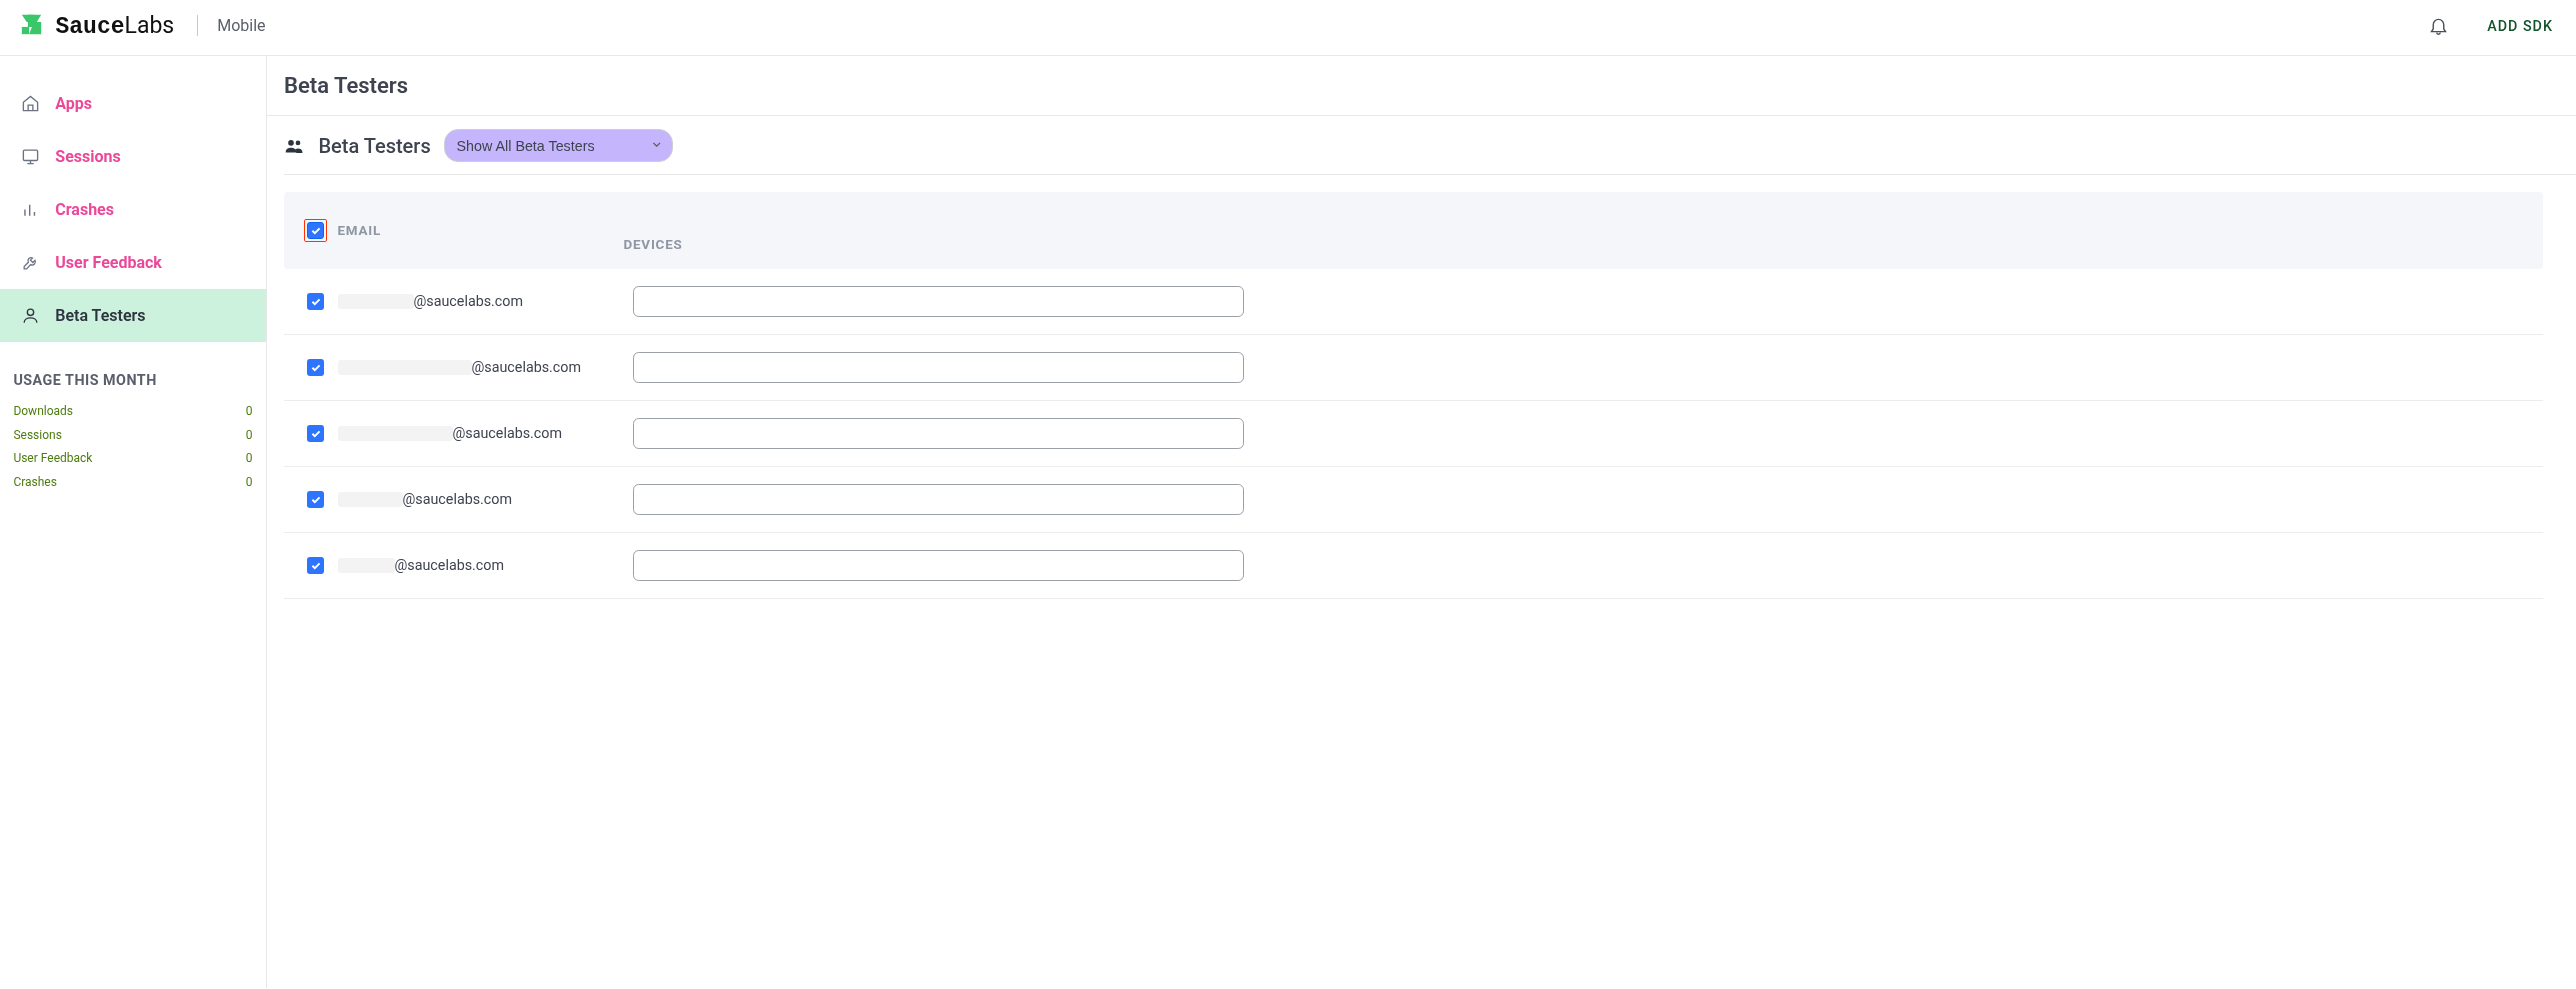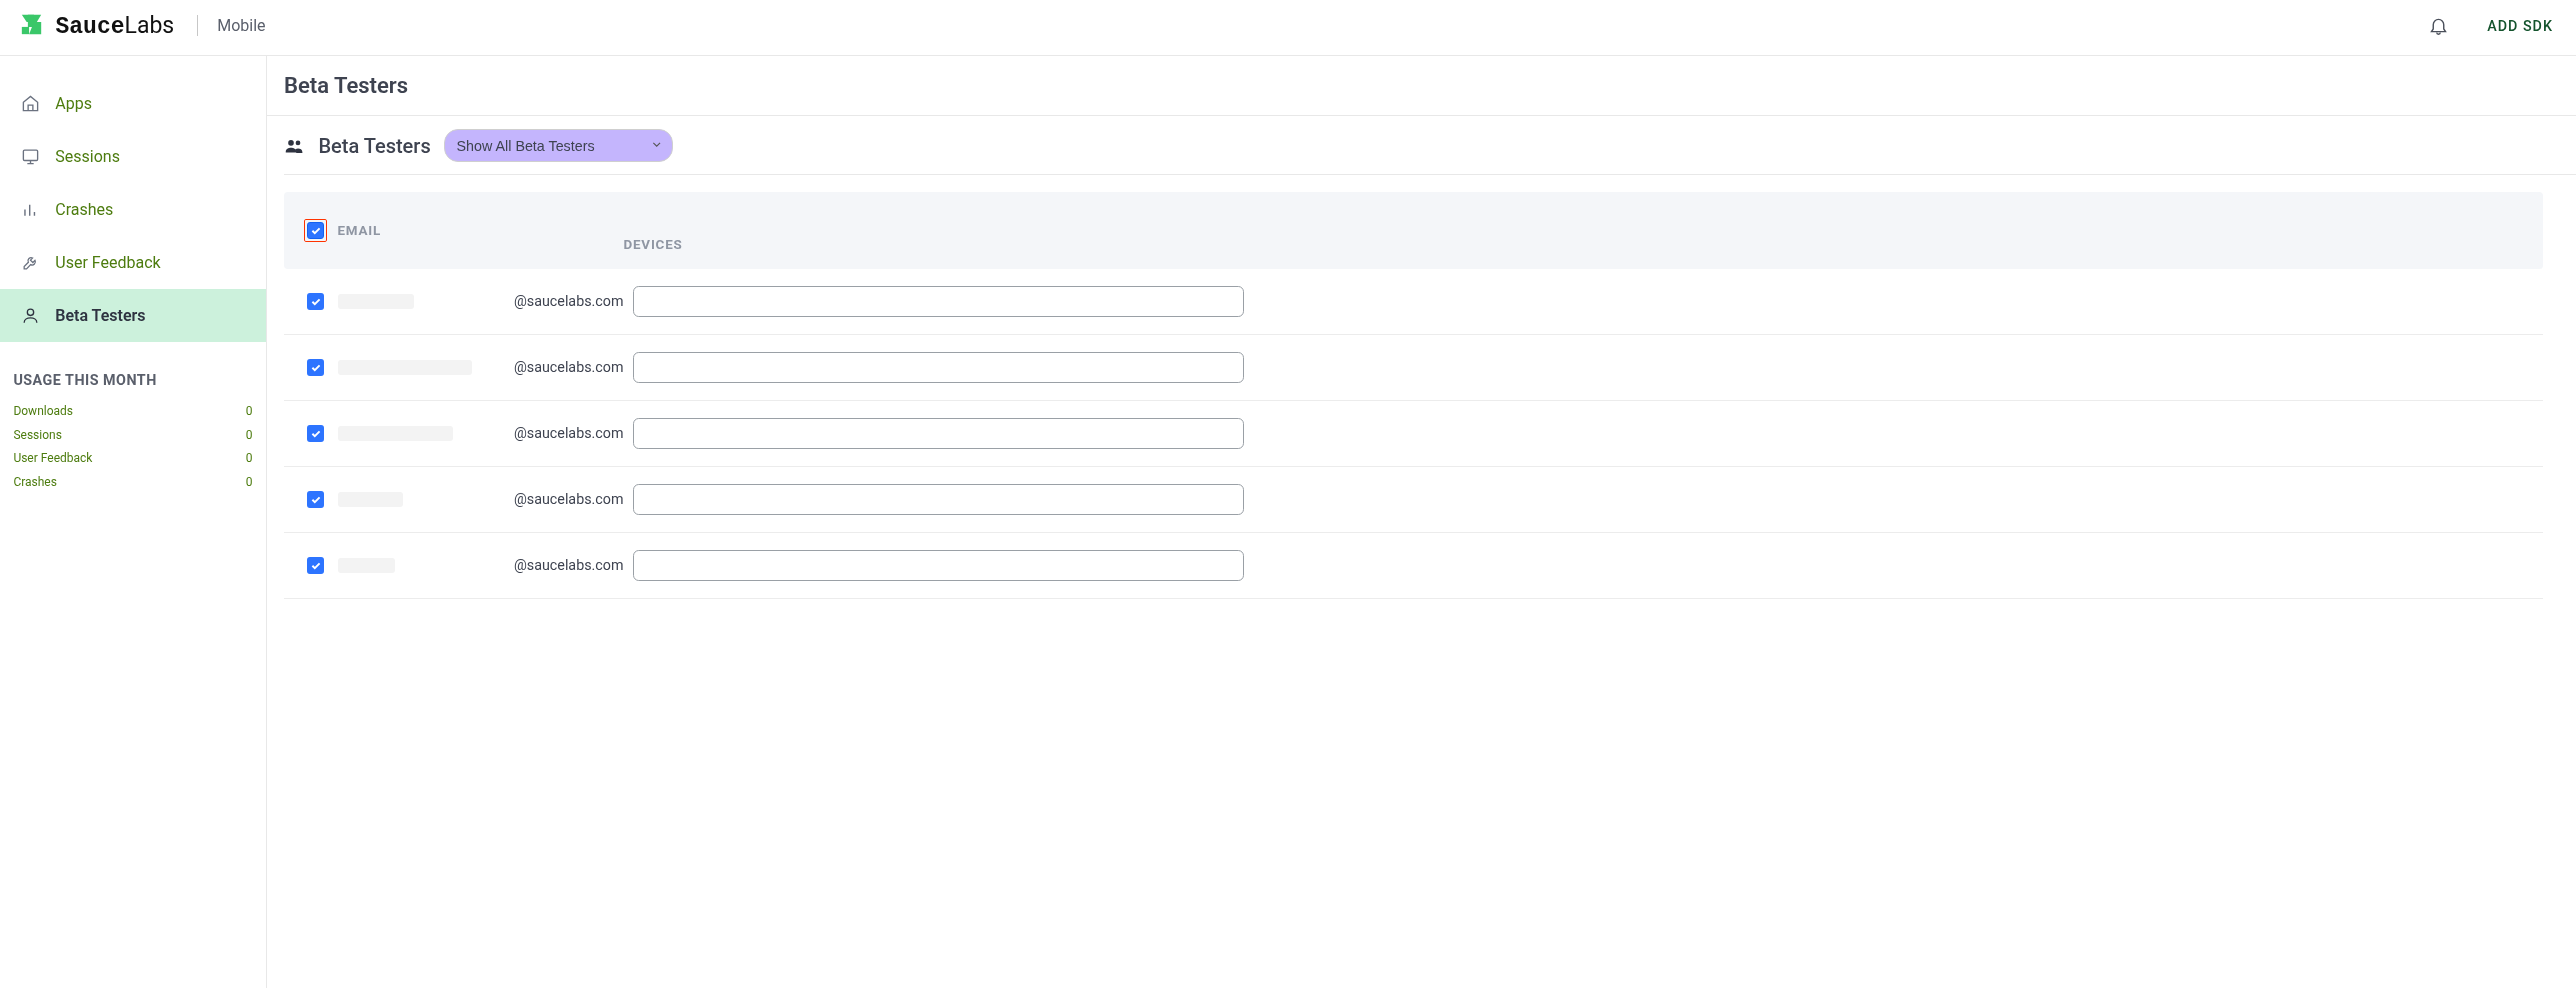--- a/index.html
+++ b/index.html
@@ -12,21 +12,21 @@
     .brand-text .bold { font-weight: 700; font-family: Liberation Mono, monospace; }
     .brand-text .light { font-weight: 400; }
     .brand-divider { width: 1px; height: 21px; background: #c7c7c7; margin: 0 5.7px 0 9.5px; }
     .brand-sub { font-size: 16px; color: #5a5f6b; font-weight: 400; }
     .topbar-right { display: flex; align-items: center; gap: 38px; }
     .bell-icon { width: 21px; height: 21px; color: #4a4f5a; cursor: pointer; }
     .add-sdk { font-size: 14.3px; letter-spacing: 1px; color: #14532d; font-weight: 500; cursor: pointer; }
 
     .layout { display: flex; min-height: calc(100vh - 57px); }
     .sidebar { width: 267px; flex: none; border-right: 1px solid #e8e8e8; padding-top: 21px; }
-    .nav-item { display: flex; align-items: center; gap: 15.3px; padding: 17px 21px; color: #4d7c0f; font-size: 16px; font-weight: 400; cursor: pointer; }
+    .nav-item { display: flex; align-items: center; gap: 15.3px; padding: 17px 21px; color: #ec4899; font-size: 16px; font-weight: 700; cursor: pointer; }
     .nav-item.active { background: #ccf1dc; color: #2e3340; font-weight: 600; }
     .nav-icon { width: 19px; height: 19px; flex: none; color: #6b7280; }
     .nav-item.active .nav-icon { color: #2e3340; }
 
     .usage-block { margin-top: 30px; padding: 0 13.4px; }
     .usage-title { font-size: 14.3px; font-weight: 700; letter-spacing: 0.5px; color: #5a5f6b; margin-bottom: 11.5px; }
     .usage-row { display: flex; justify-content: space-between; padding: 4.8px 0; font-size: 12px; color: #4d7c0f; }
 
     .main { flex: 1; padding: 17px 0 0 0; }
     .page-header { display: flex; align-items: center; gap: 34px; padding: 0 0 17px 17px; }
@@ -52,21 +52,21 @@
     .col-devices { width: 191px; flex: none; margin-top: 28px; }
     .th-label { font-size: 13.4px; font-weight: 700; letter-spacing: 0.8px; color: #8f96a3; }
 
     .header-check-box { border: 1.9px solid #ff3300; padding: 1.9px; border-radius: 1.9px; display: inline-flex; }
 
     .cbx { width: 17px; height: 17px; border-radius: 2.9px; background: #2d74ff; display: inline-flex; align-items: center; justify-content: center; cursor: pointer; }
     .cbx svg { width: 11.5px; height: 11.5px; color: #fff; }
     .cbx.hdr { border: 1.9px solid #1461f0; }
 
     .data-row { display: flex; align-items: center; padding: 17px 9.5px; border-bottom: 1px solid #ececec; }
-    .email-cell { display: flex; align-items: center; gap: 0; font-size: 14.3px; color: #3e4350; justify-content: space-between; }
+    .email-cell { display: flex; align-items: center; gap: 0; font-size: 14.3px; color: #3e4350; }
     .redact { background: #f3f3f3; border-radius: 2.9px; height: 15.3px; display: inline-block; }
     .groups-input { width: 611px; max-width: 100%; height: 31px; border: 1px solid #9aa0a6; border-radius: 5.7px; background: #fff; padding: 0 9.5px; font-size: 14.3px; }
   </style>
 </head>
 <body>
 
 <div class="topbar">
   <div class="brand-wrap">
     <div class="logo-box">
       <span>

